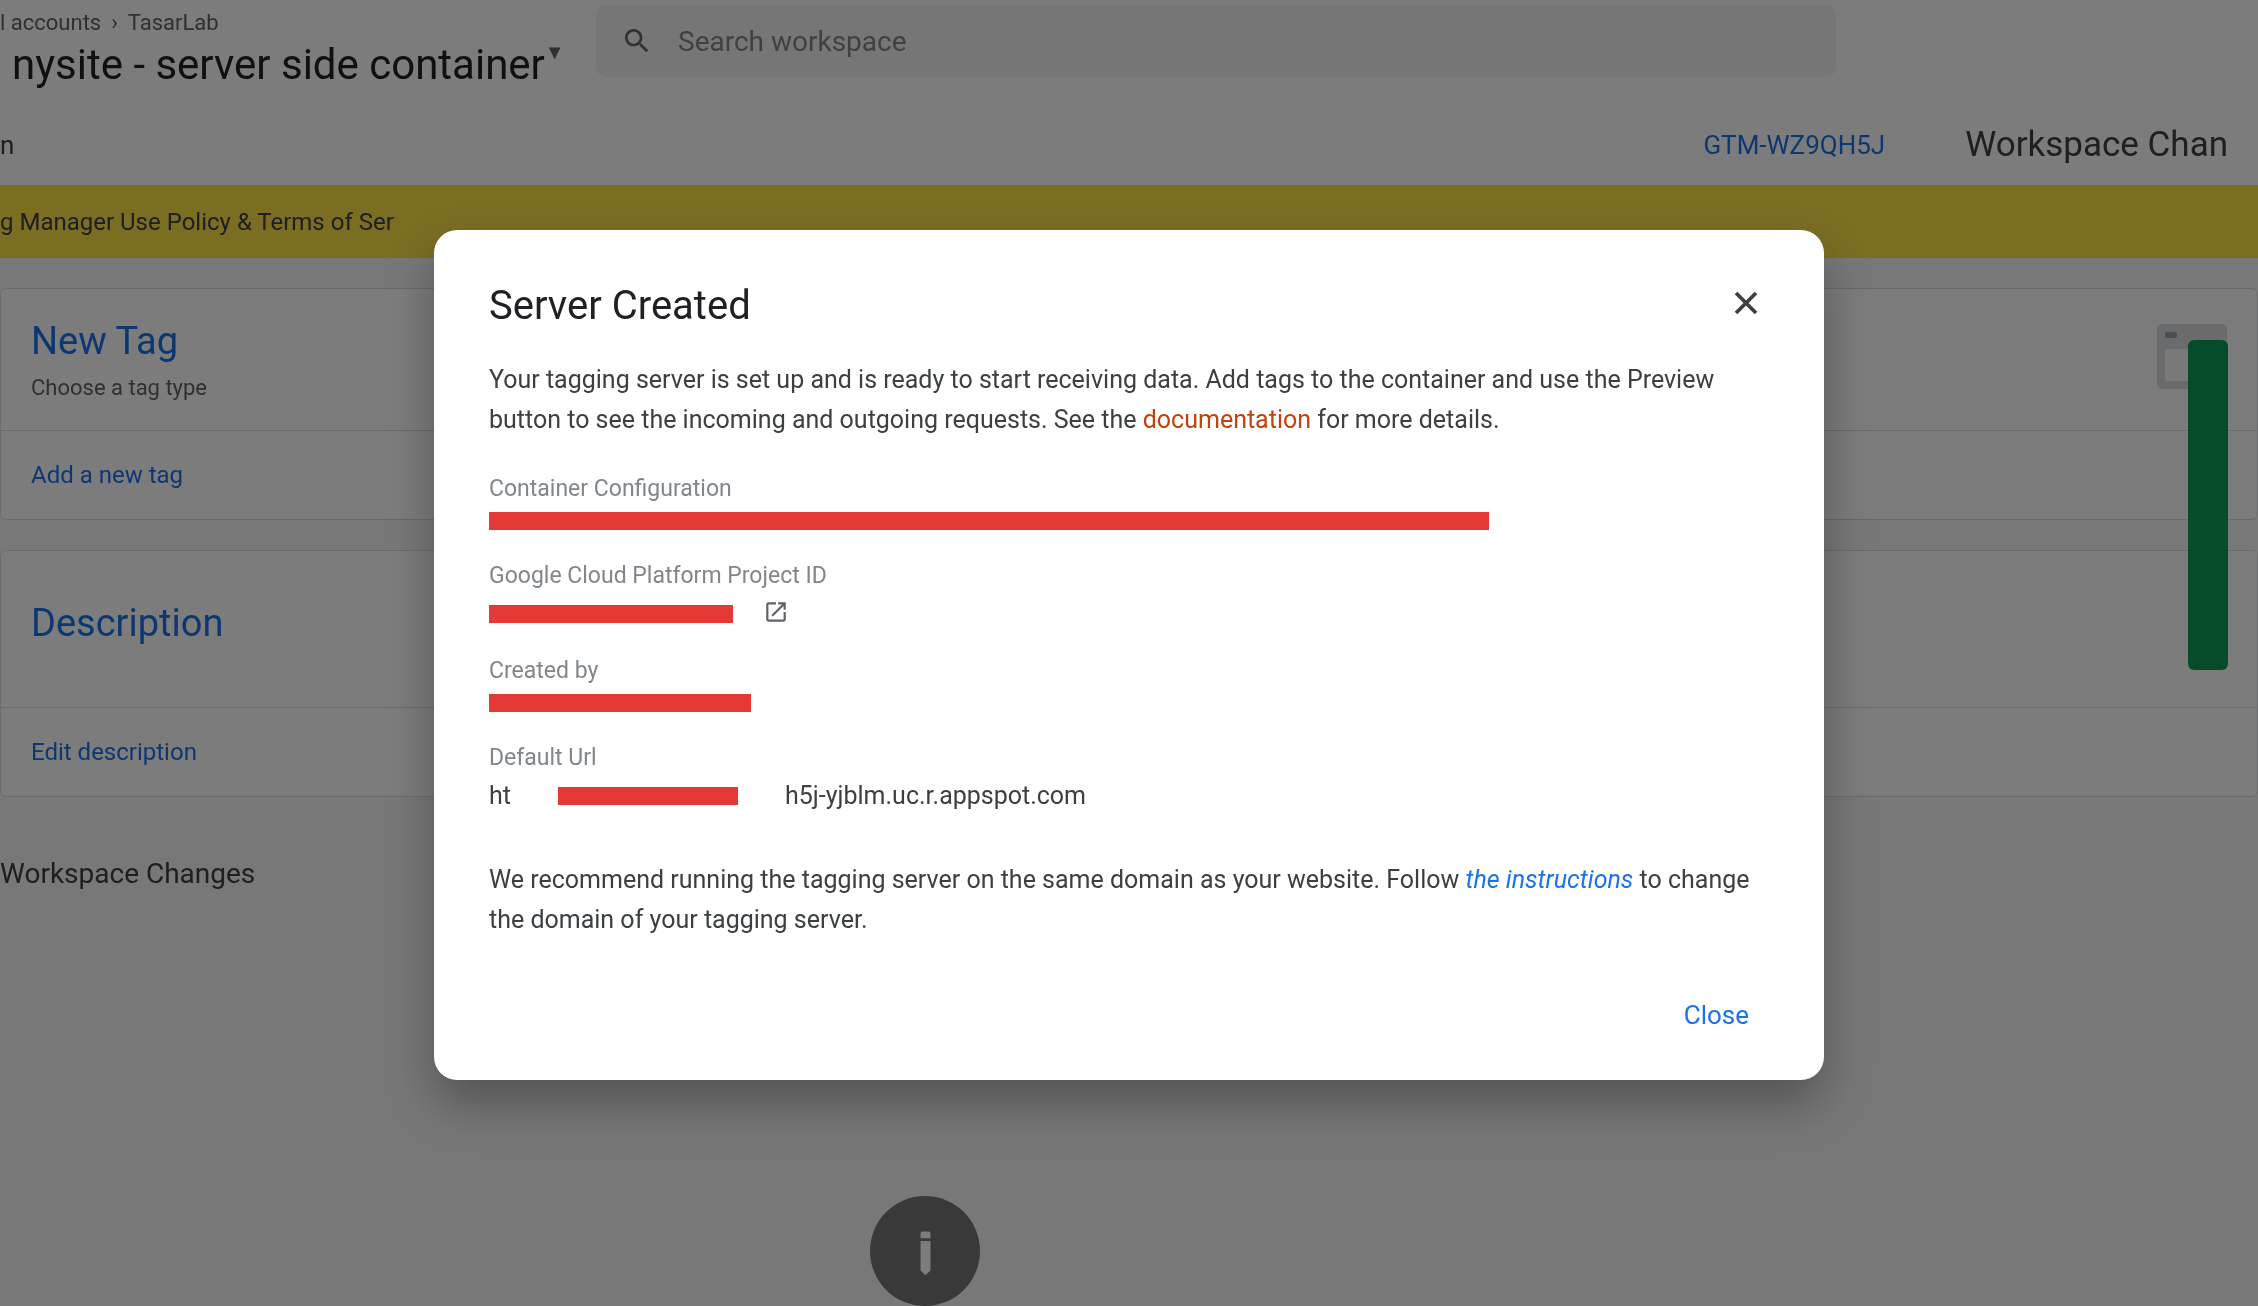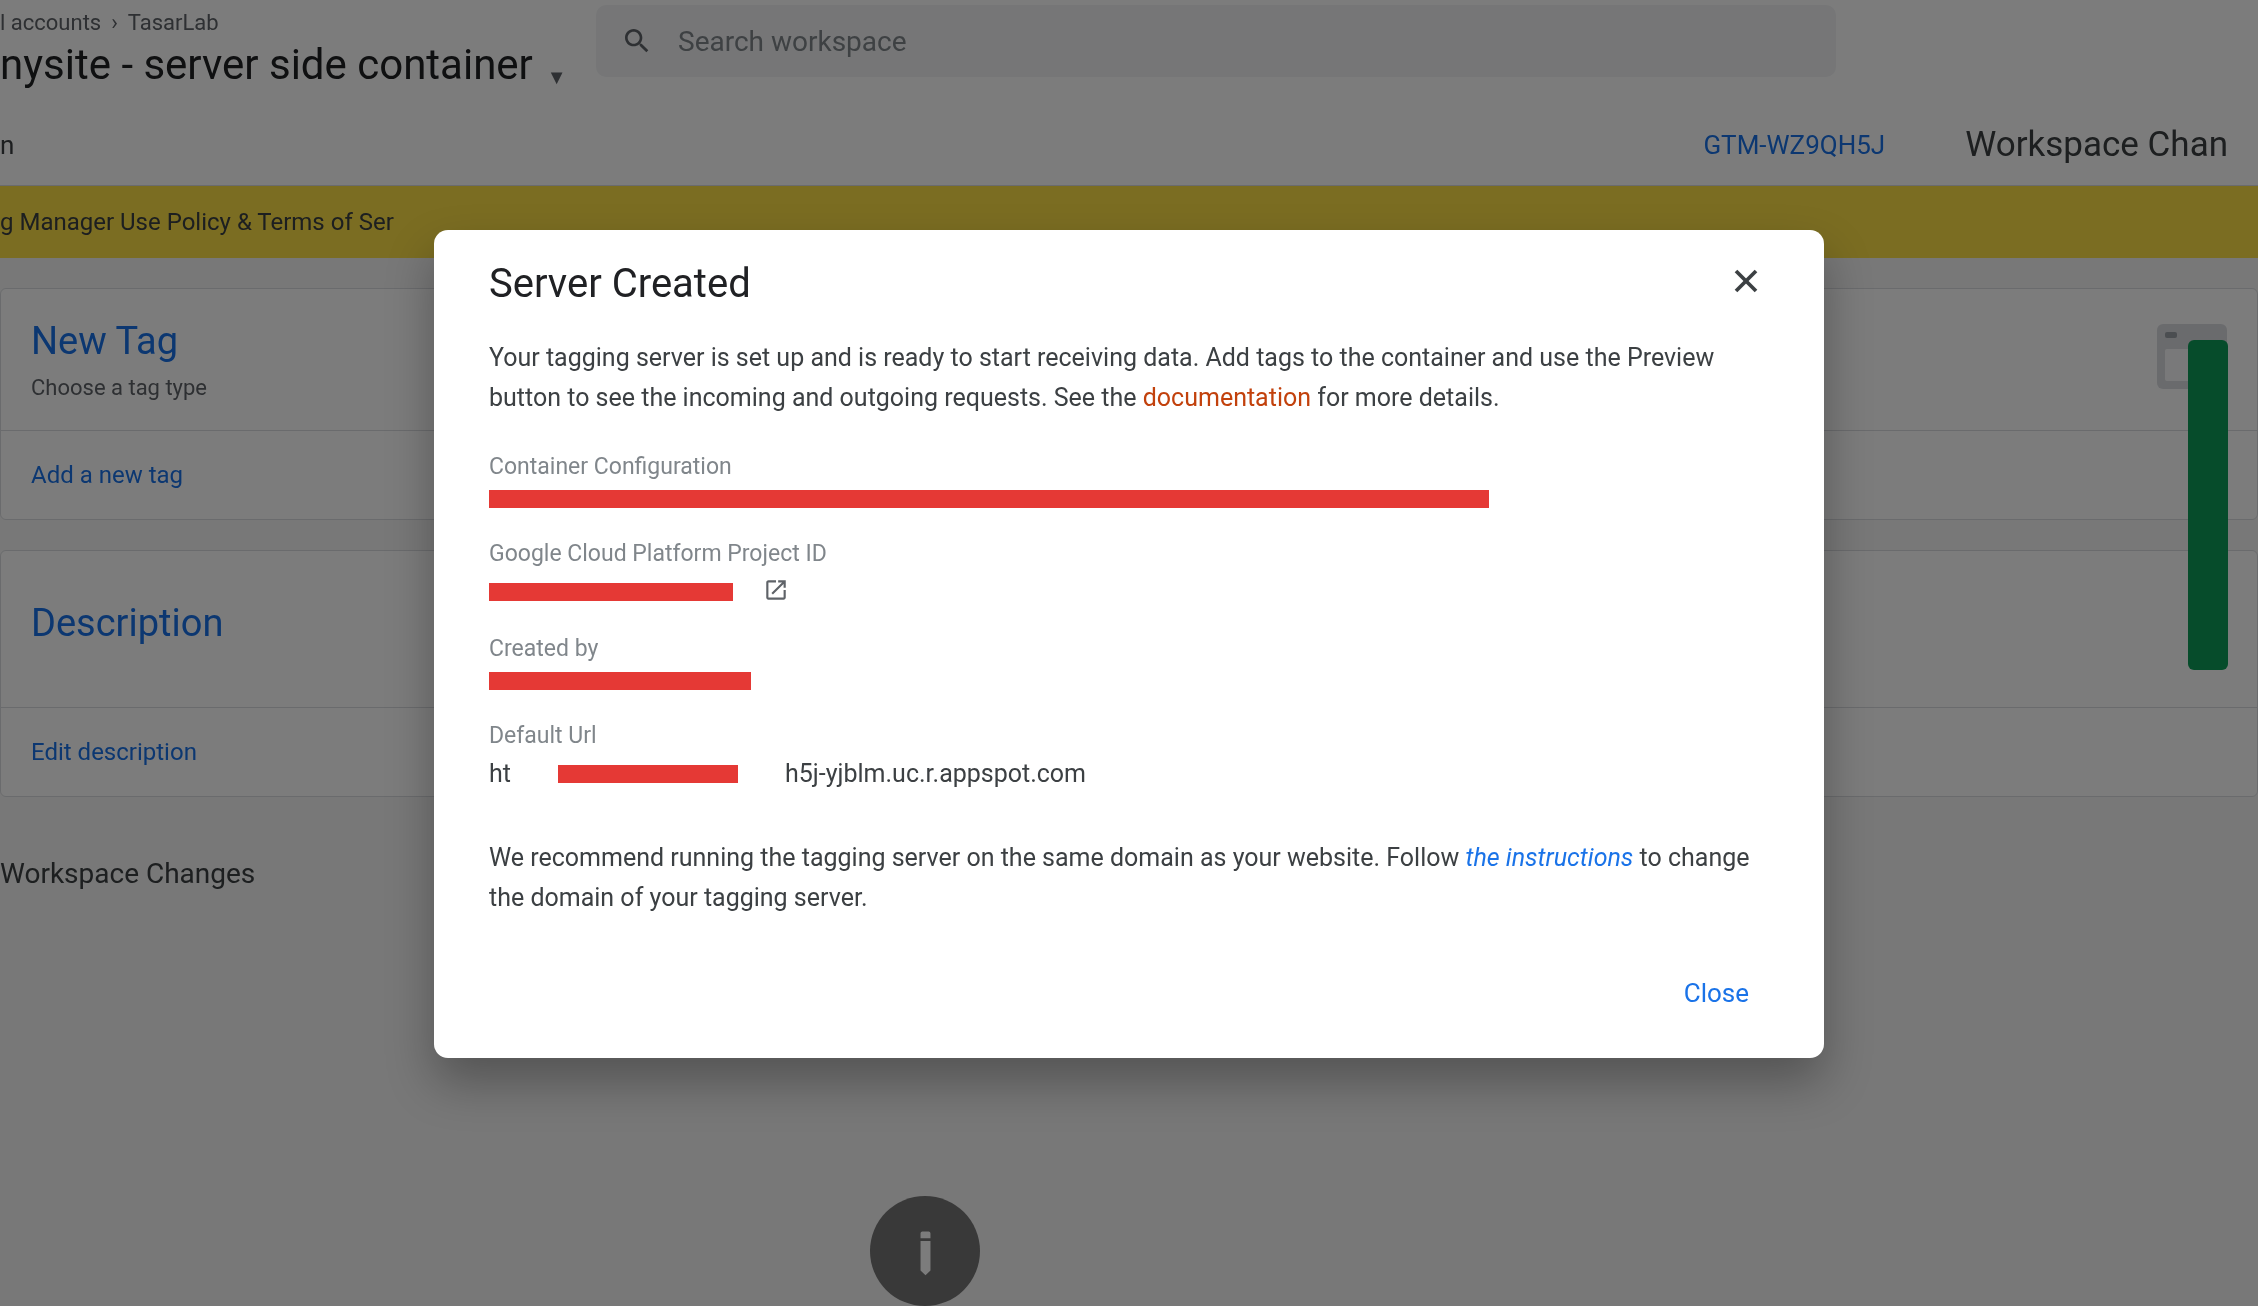--- a/index.html
+++ b/index.html
@@ -6,21 +6,21 @@
     body { background: #fff; overflow: hidden; position: relative; width: 2258px; height: 1306px; }
     
     
     .bg-content { position: absolute; top: 0; left: 0; width: 100%; height: 100%; filter: brightness(0.7); background: #f5f5f5; }
     
     .top-bar { background: #fff; padding: 10px 0; }
     .breadcrumb { display: flex; align-items: center; gap: 10px; font-size: 22px; color: #5f6368; padding-left: 0; }
     .breadcrumb-sep { color: #5f6368; }
     
     .title-row { display: flex; align-items: center; gap: 20px; padding: 5px 0; }
-    .container-title { font-size: 42px; color: #202124; font-weight: 400; display: flex; align-items: flex-end; gap: 14px; }
+    .container-title { font-size: 42px; color: #202124; font-weight: 400; display: flex; align-items: flex-start; gap: 0; padding-left: 12px; }
     .dropdown-arrow { font-size: 20px; color: #5f6368; }
     
     .search-container { position: absolute; left: 596px; top: 5px; width: 1240px; height: 72px; background: #f1f3f4; border-radius: 10px; display: flex; align-items: center; padding: 0 25px; gap: 25px; }
     .search-icon-svg { width: 32px; height: 32px; fill: #5f6368; }
     .search-placeholder { font-size: 28px; color: #80868b; }
     
     .sub-bar { display: flex; justify-content: space-between; align-items: center; padding: 20px 30px 20px 0; border-bottom: 1px solid #dadce0; background: #fff; }
     .gtm-id { color: #1a73e8; font-size: 26px; margin-left: auto; margin-right: 40px; }
     .workspace-chan { color: #3c4043; font-size: 35px; }
     
@@ -43,21 +43,21 @@
     .green-box { position: absolute; right: 30px; top: 340px; width: 40px; height: 330px; background: #0f9d58; border-radius: 6px; }
     
     .workspace-label { font-size: 28px; color: #3c4043; padding: 30px 0; }
     
     .fab { position: absolute; left: 870px; bottom: 0; width: 110px; height: 110px; border-radius: 50%; background: #757575; display: flex; align-items: center; justify-content: center; }
     .fab svg { width: 45px; height: 45px; fill: #fff; transform: rotate(-45deg); }
     
     
     .modal-overlay { position: absolute; top: 0; left: 0; width: 100%; height: 100%; background: rgba(0,0,0,0.3); display: flex; align-items: flex-start; justify-content: center; padding-top: 230px; }
     
-    .modal { background: #fff; border-radius: 14px; width: 1390px; padding: 28px 55px 40px 55px; box-shadow: 0 24px 48px rgba(0,0,0,0.3); position: relative; }
+    .modal { background: #fff; border-radius: 23px; width: 1390px; padding: 50px 55px 40px 55px; box-shadow: 0 24px 48px rgba(0,0,0,0.3); position: relative; }
     
     .modal-header { display: flex; justify-content: space-between; align-items: center; margin-bottom: 30px; }
     .modal-title { font-size: 40px; font-weight: 400; color: #202124; }
     .close-btn { cursor: pointer; padding: 8px; }
     .close-btn svg { width: 30px; height: 30px; stroke: #3c4043; stroke-width: 3; fill: none; }
     
     .modal-desc { font-size: 25px; line-height: 1.6; color: #3c4043; margin-bottom: 35px; }
     .modal-desc a { color: #c2410c; text-decoration: none; }
     
     .field-label { font-size: 23px; color: #80868b; margin-bottom: 10px; margin-top: 28px; }

